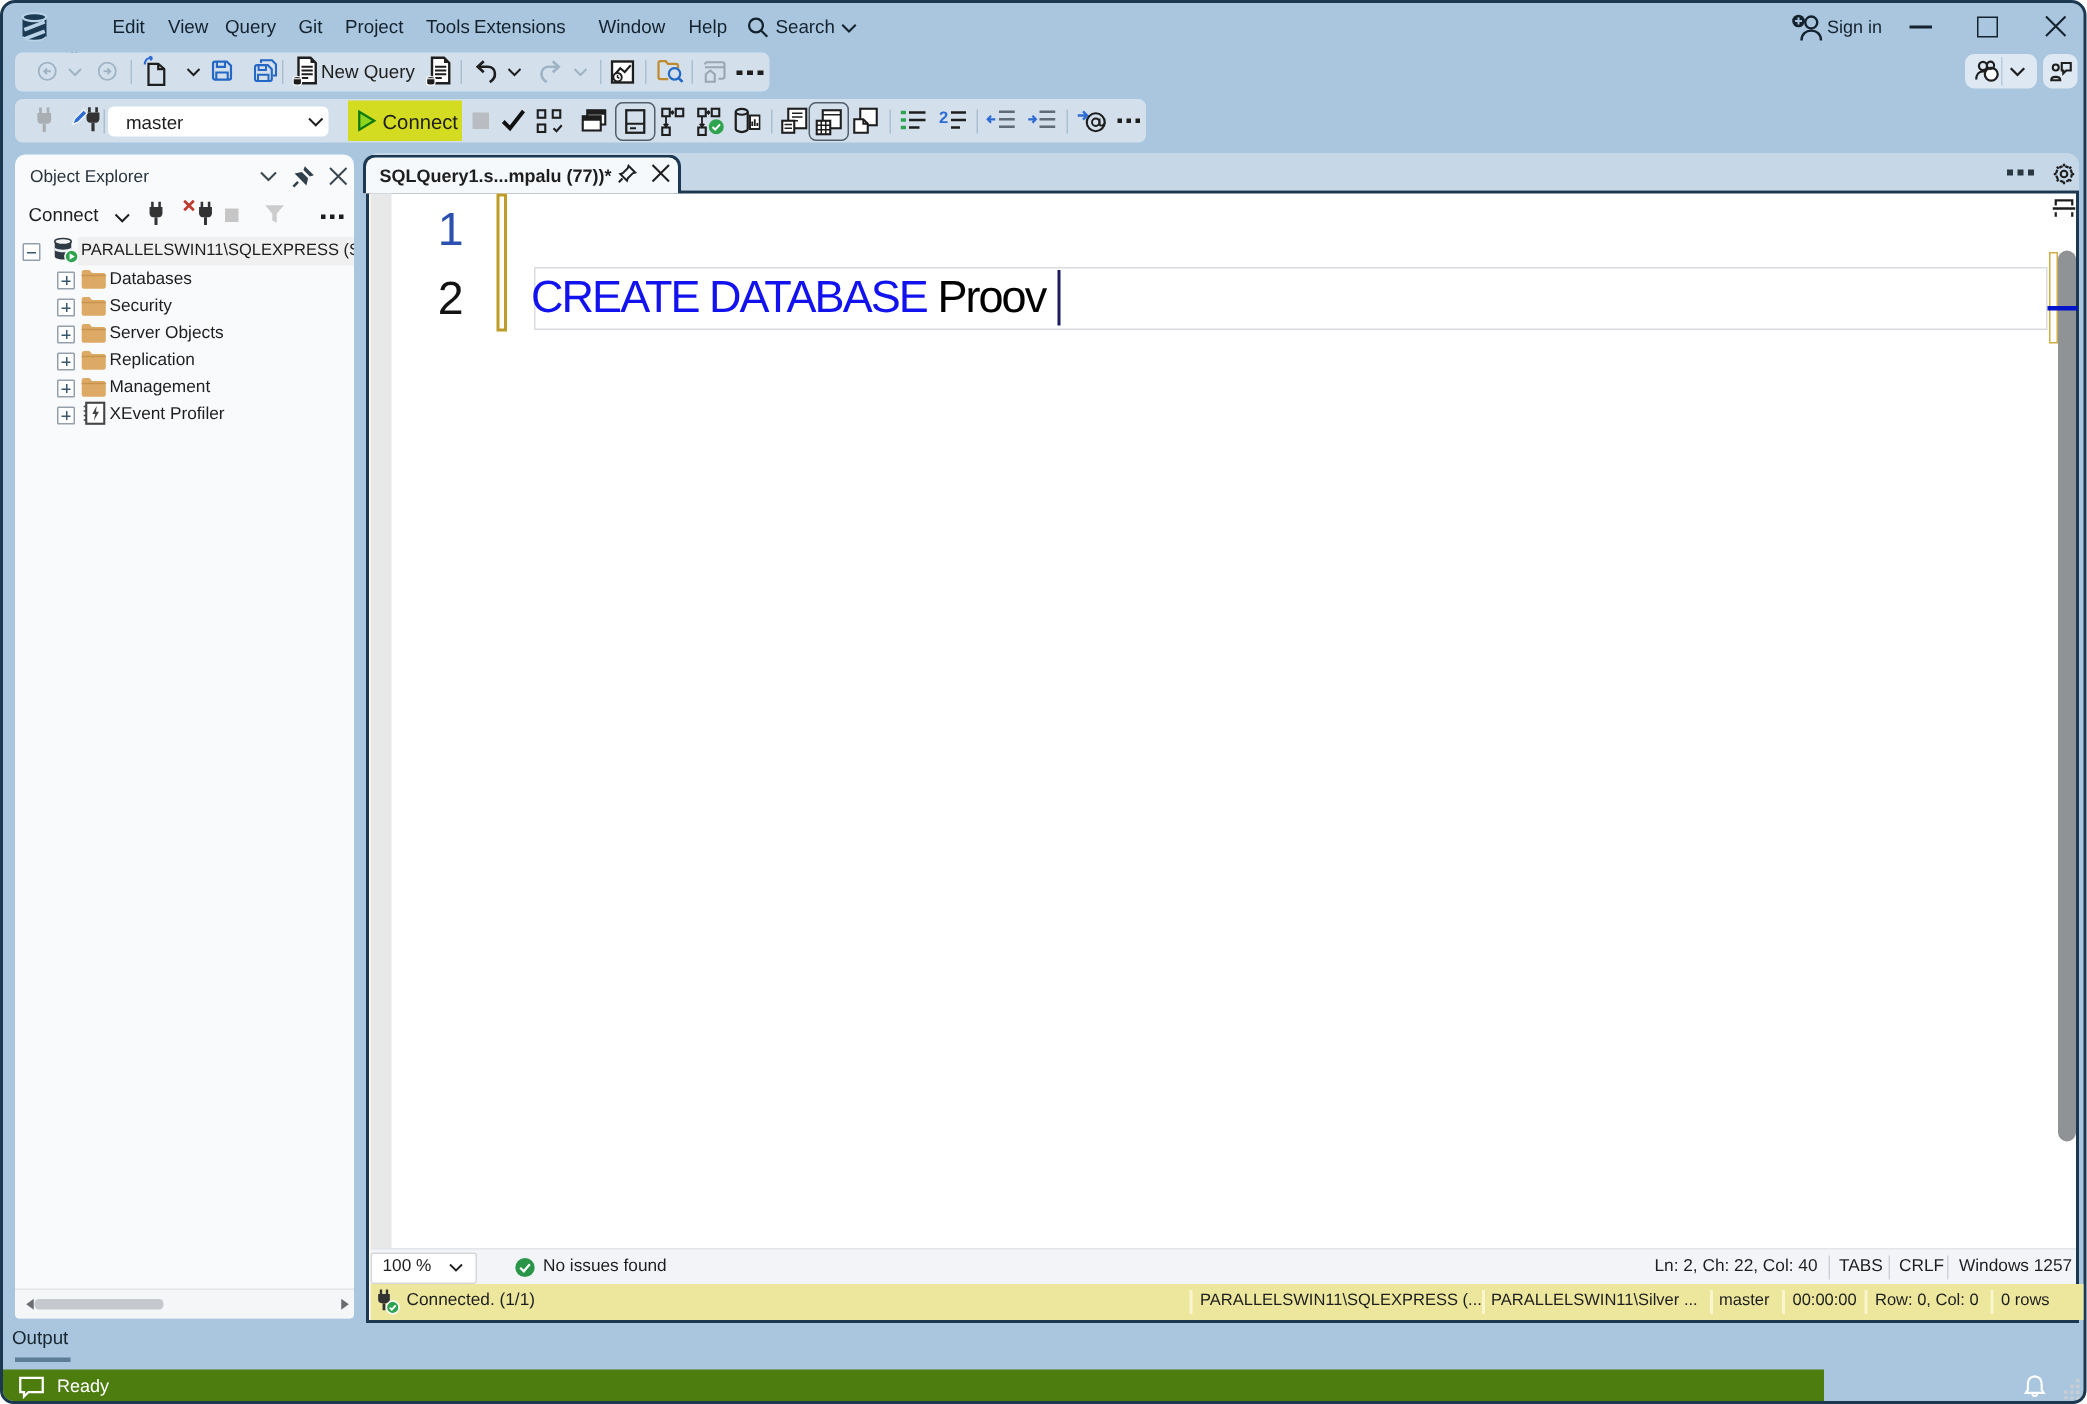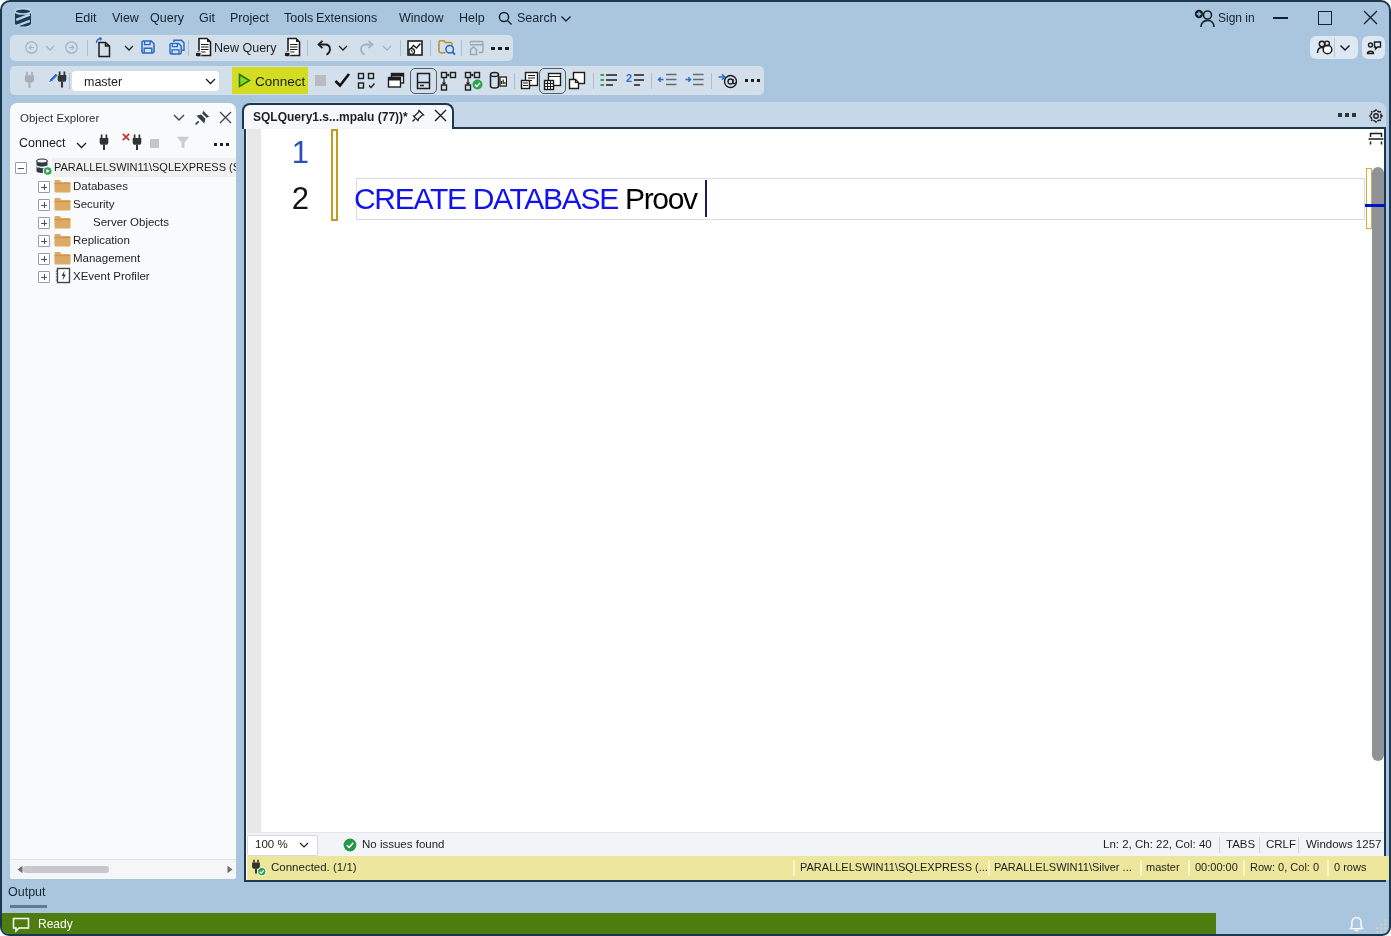--- a/index.html
+++ b/index.html
@@ -398,21 +398,21 @@
     <div class="trow" style="left:63px; top:95px;">Security</div>
 
     <div class="plusbox" style="left:28px; top:114px;">
         <i></i>
         <b></b>
       </div>
     <svg style="left:44px; top:112px;" width="17" height="14" viewBox="0 0 18 14" preserveAspectRatio="none">
       <path d="M0.5 2.5 C0.5 1.7 1.1 1 2 1 L6 1 L7.8 3 L16 3 C16.9 3 17.5 3.7 17.5 4.5 L17.5 12 C17.5 12.8 16.9 13.5 16 13.5 L2 13.5 C1.1 13.5 0.5 12.8 0.5 12 Z" fill="#dcaa64"></path>
       <path d="M0.5 4.6 L17.5 4.6" stroke="#c89450" stroke-width="1"></path>
     </svg>
-    <div class="trow" style="left:63px; top:113px;margin-left:20px;">Server Objects</div>
+    <div class="trow" style="left:63px; top:113px;">Server Objects</div>
 
     <div class="plusbox" style="left:28px; top:132px;">
         <i></i>
         <b></b>
       </div>
     <svg style="left:44px; top:130px;" width="17" height="14" viewBox="0 0 18 14" preserveAspectRatio="none">
       <path d="M0.5 2.5 C0.5 1.7 1.1 1 2 1 L6 1 L7.8 3 L16 3 C16.9 3 17.5 3.7 17.5 4.5 L17.5 12 C17.5 12.8 16.9 13.5 16 13.5 L2 13.5 C1.1 13.5 0.5 12.8 0.5 12 Z" fill="#dcaa64"></path>
       <path d="M0.5 4.6 L17.5 4.6" stroke="#c89450" stroke-width="1"></path>
     </svg>
     <div class="trow" style="left:63px; top:131px;">Replication</div>

